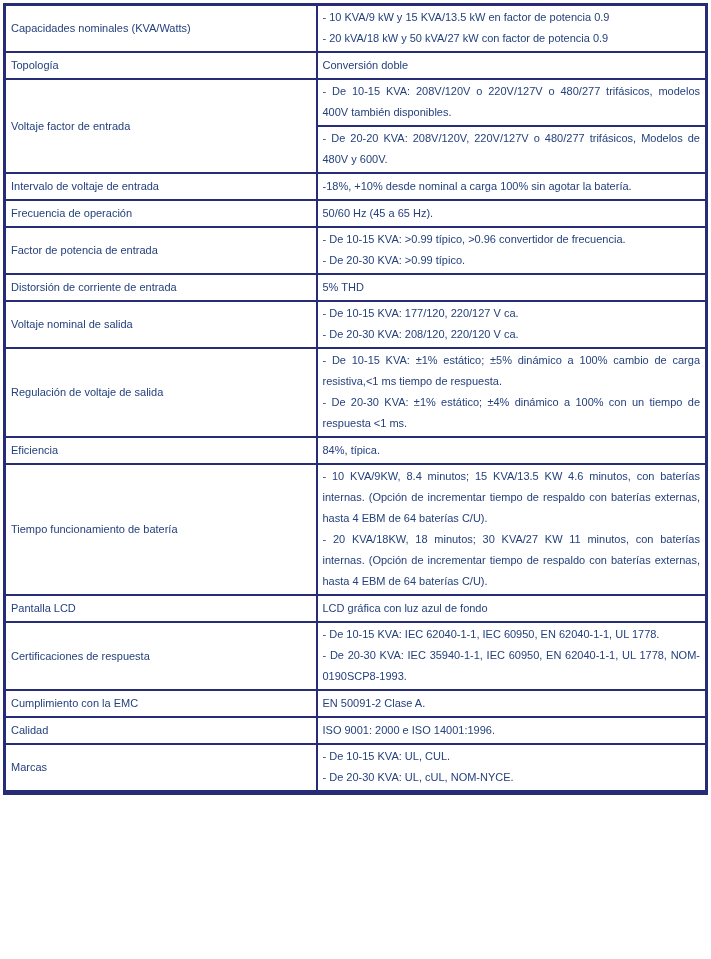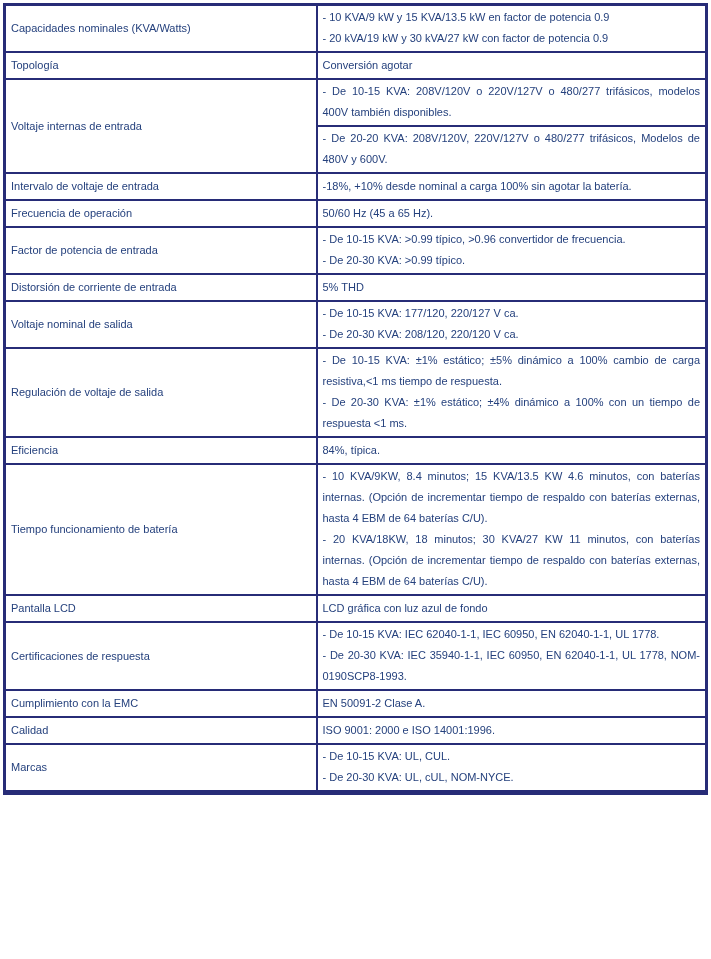--- a/index.html
+++ b/index.html
@@ -54,31 +54,31 @@
   <table class="spec-table">
     <colgroup>
       <col class="label-col">
       <col class="value-col">
     </colgroup>
     <tbody id="spec-table-body">
         <tr>
           <td class="label-cell" rowspan="1">Capacidades nominales (KVA/Watts)</td>
           <td class="value-cell">
             <div class="value-line">- 10 KVA/9 kW y 15 KVA/13.5 kW en factor de potencia 0.9</div>
-            <div class="value-line">- 20 kVA/19 kW y 30 kVA/27 kW con factor de potencia 0.9</div>
+            <div class="value-line">- 20 kVA/18 kW y 50 kVA/27 kW con factor de potencia 0.9</div>
           </td>
         </tr>
         <tr>
           <td class="label-cell" rowspan="1">Topología</td>
           <td class="value-cell">
-            <div class="value-line">Conversión agotar</div>
+            <div class="value-line">Conversión doble</div>
           </td>
         </tr>
         <tr>
-          <td class="label-cell" rowspan="2">Voltaje internas de entrada</td>
+          <td class="label-cell" rowspan="2">Voltaje factor de entrada</td>
           <td class="value-cell">
             <div class="value-line">- De 10-15 KVA: 208V/120V o 220V/127V o 480/277 trifásicos, modelos 400V también disponibles.</div>
           </td>
         </tr>
         <tr>
           <td class="value-cell">
             <div class="value-line">- De 20-20 KVA:  208V/120V, 220V/127V o 480/277 trifásicos, Modelos de 480V y 600V.</div>
           </td>
         </tr>
         <tr>

